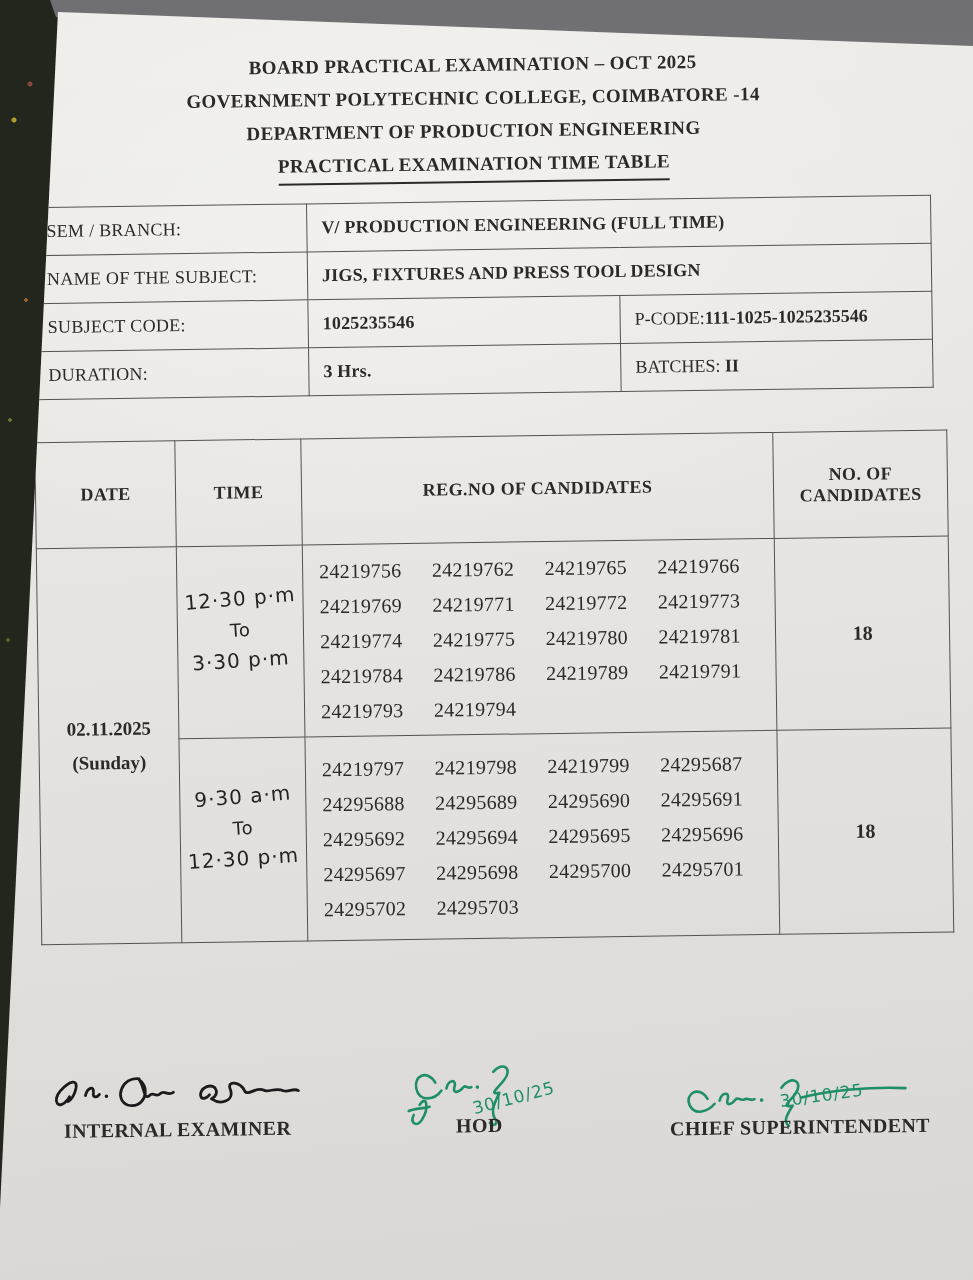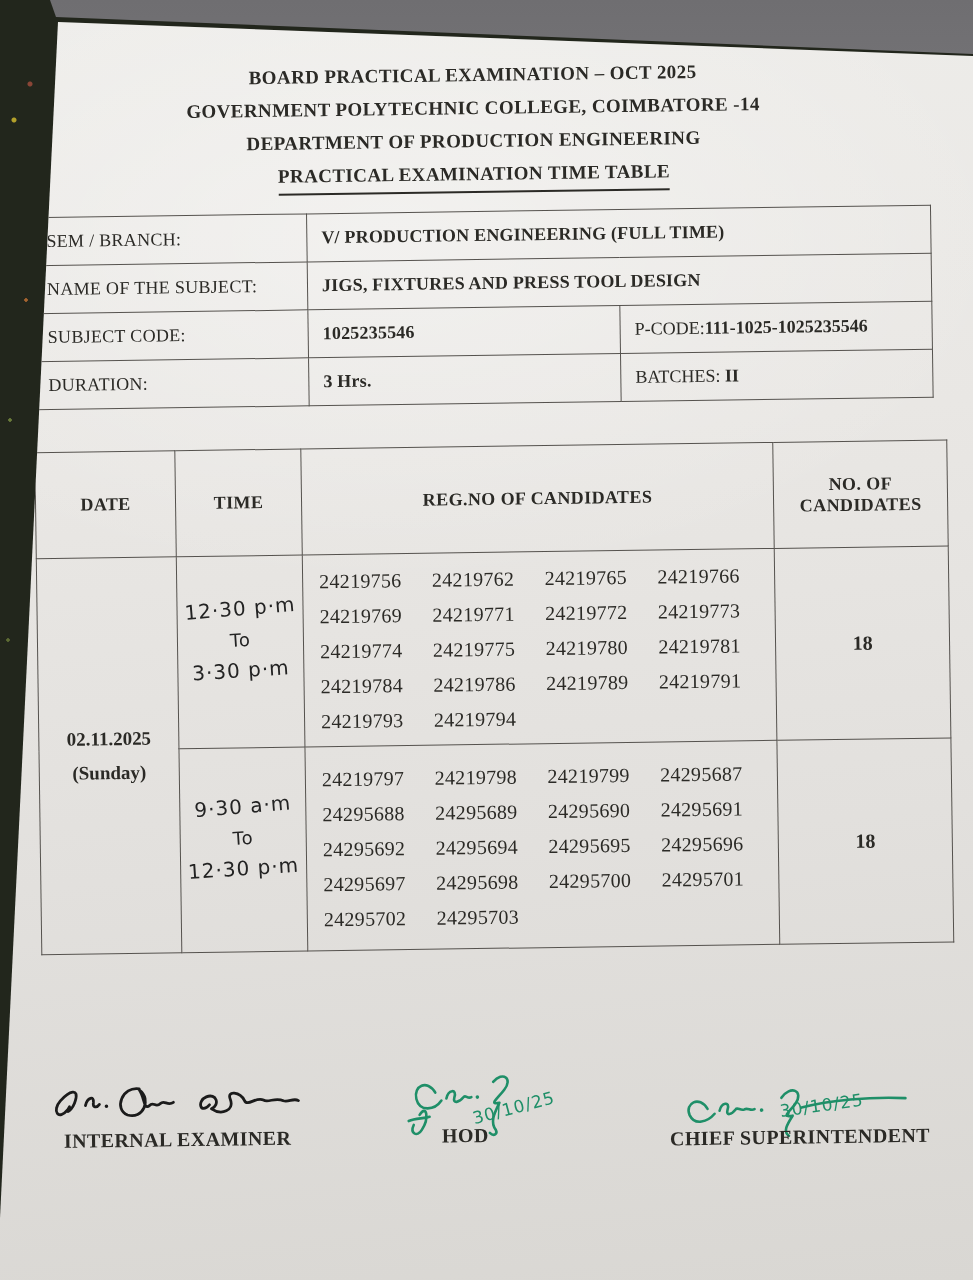--- a/index.html
+++ b/index.html
@@ -19,21 +19,20 @@
     position:absolute;inset:0;z-index:1;
     background:linear-gradient(180deg,#6f6e71 0%,#8a898c 40%,#b6b4b5 85%,#c9c7c6 100%);
     clip-path:polygon(50px 0px, 973px 0px, 973px 54px, 56px 17px);
   }
   .paper{
     position:absolute;inset:0;z-index:2;
     background:
       radial-gradient(ellipse 900px 500px at 40% 18%, rgba(255,255,255,0.35), rgba(255,255,255,0) 70%),
       linear-gradient(175deg,#eeedea 0%,#e9e7e4 35%,#e2e0dd 65%,#d9d7d3 100%);
     clip-path:polygon(58px 12px, 973px 46px, 973px 1280px, 0px 1280px, 0px 1208px);
-    margin-top:10px;
   }
   .doc{position:absolute;inset:0;transform:rotate(-0.8deg);transform-origin:480px 560px;}
 
   
   .header-block{position:absolute;top:48px;left:0;right:14px;text-align:center;}
   .header-line{font-weight:bold;font-size:19px;line-height:33px;letter-spacing:0.4px;color:#28272490;}
   .header-line{color:#2b2a26;}
   .header-line.underlined span{display:inline-block;border-bottom:2.2px solid #2b2a26;padding-bottom:1px;}
 
   
@@ -75,21 +74,21 @@
   .sig-green path{stroke:var(--c-ink_green,#1f8f68);stroke-width:2.6;}
   .sig-green circle{fill:var(--c-ink_green,#1f8f68);}
   .sign-date{position:absolute;font-family:"DejaVu Sans",sans-serif;font-size:17px;color:var(--c-ink_green,#1f8f68);letter-spacing:1px;white-space:nowrap;}
 
   .block-internal{left:44px;top:8px;}
   .block-internal .sig-label{position:absolute;left:12px;top:56px;}
   .block-internal svg{position:absolute;left:0;top:0;}
 
   .block-hod{left:398px;top:2px;}
   .block-hod svg{position:absolute;left:0;top:0;}
-  .block-hod .sig-label{position:absolute;left:36px;top:62px;text-align:right;}
+  .block-hod .sig-label{position:absolute;left:50px;top:62px;text-align:right;}
   .block-hod .sign-date{left:66px;top:36px;transform:rotate(-14deg);}
 
   .block-chief{left:646px;top:6px;}
   .block-chief svg{position:absolute;left:20px;top:14px;}
   .block-chief .sig-label{position:absolute;left:16px;top:64px;}
   .block-chief .sign-date{left:126px;top:34px;transform:rotate(-7deg);}
 </style>
 </head>
 <body>
 

